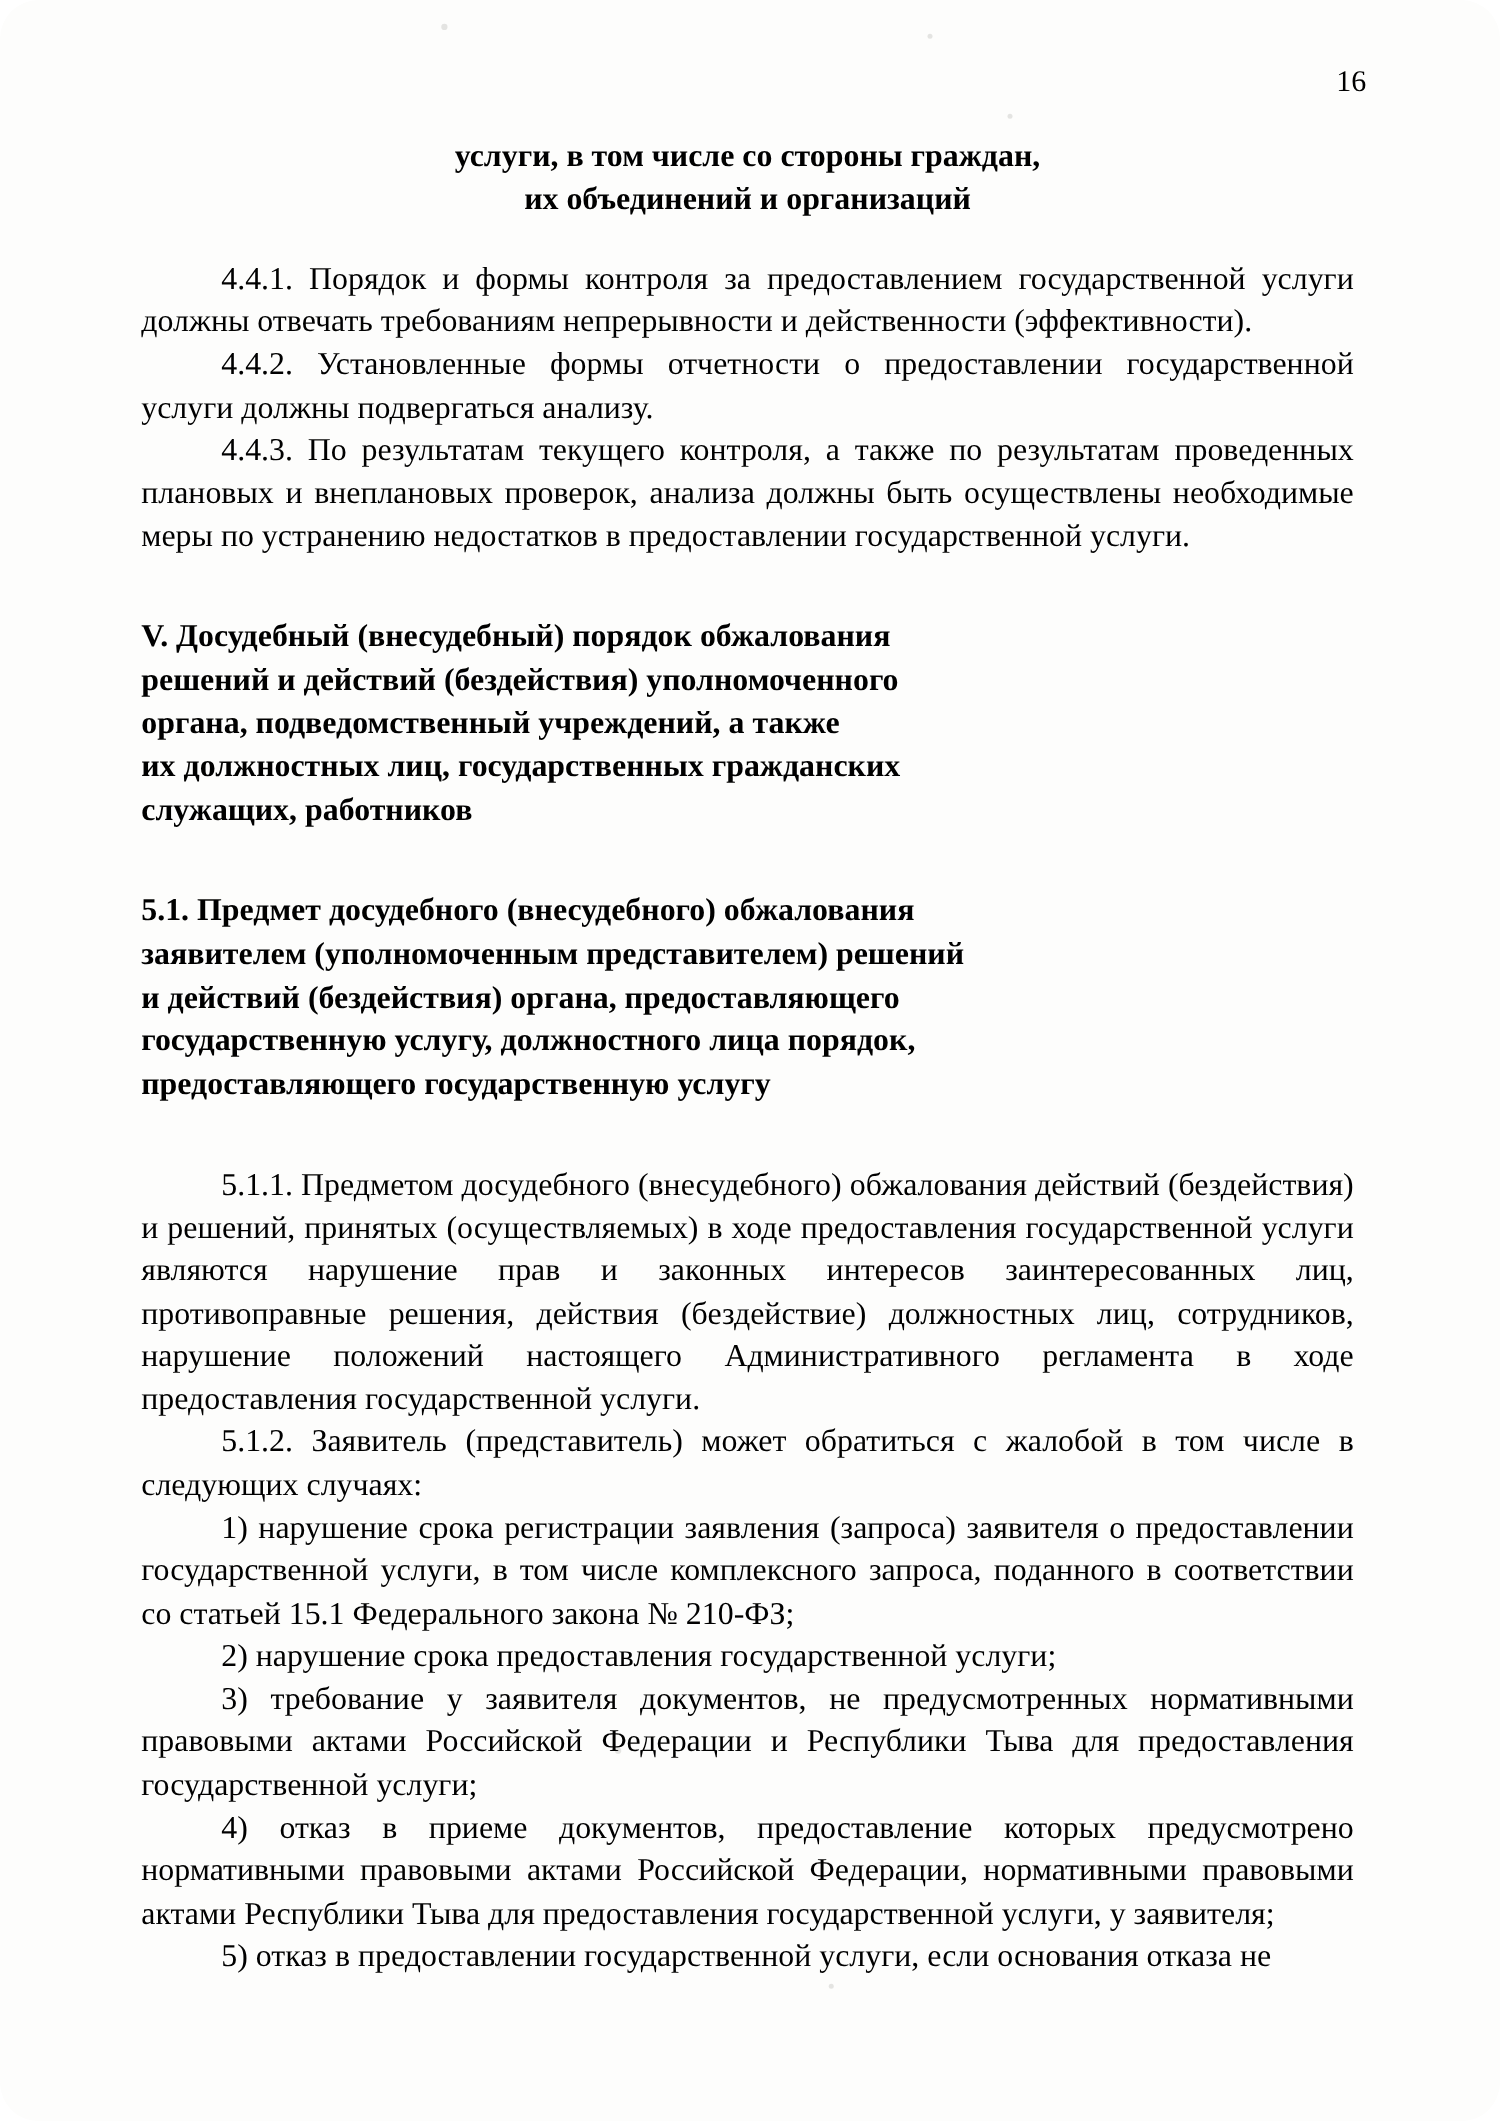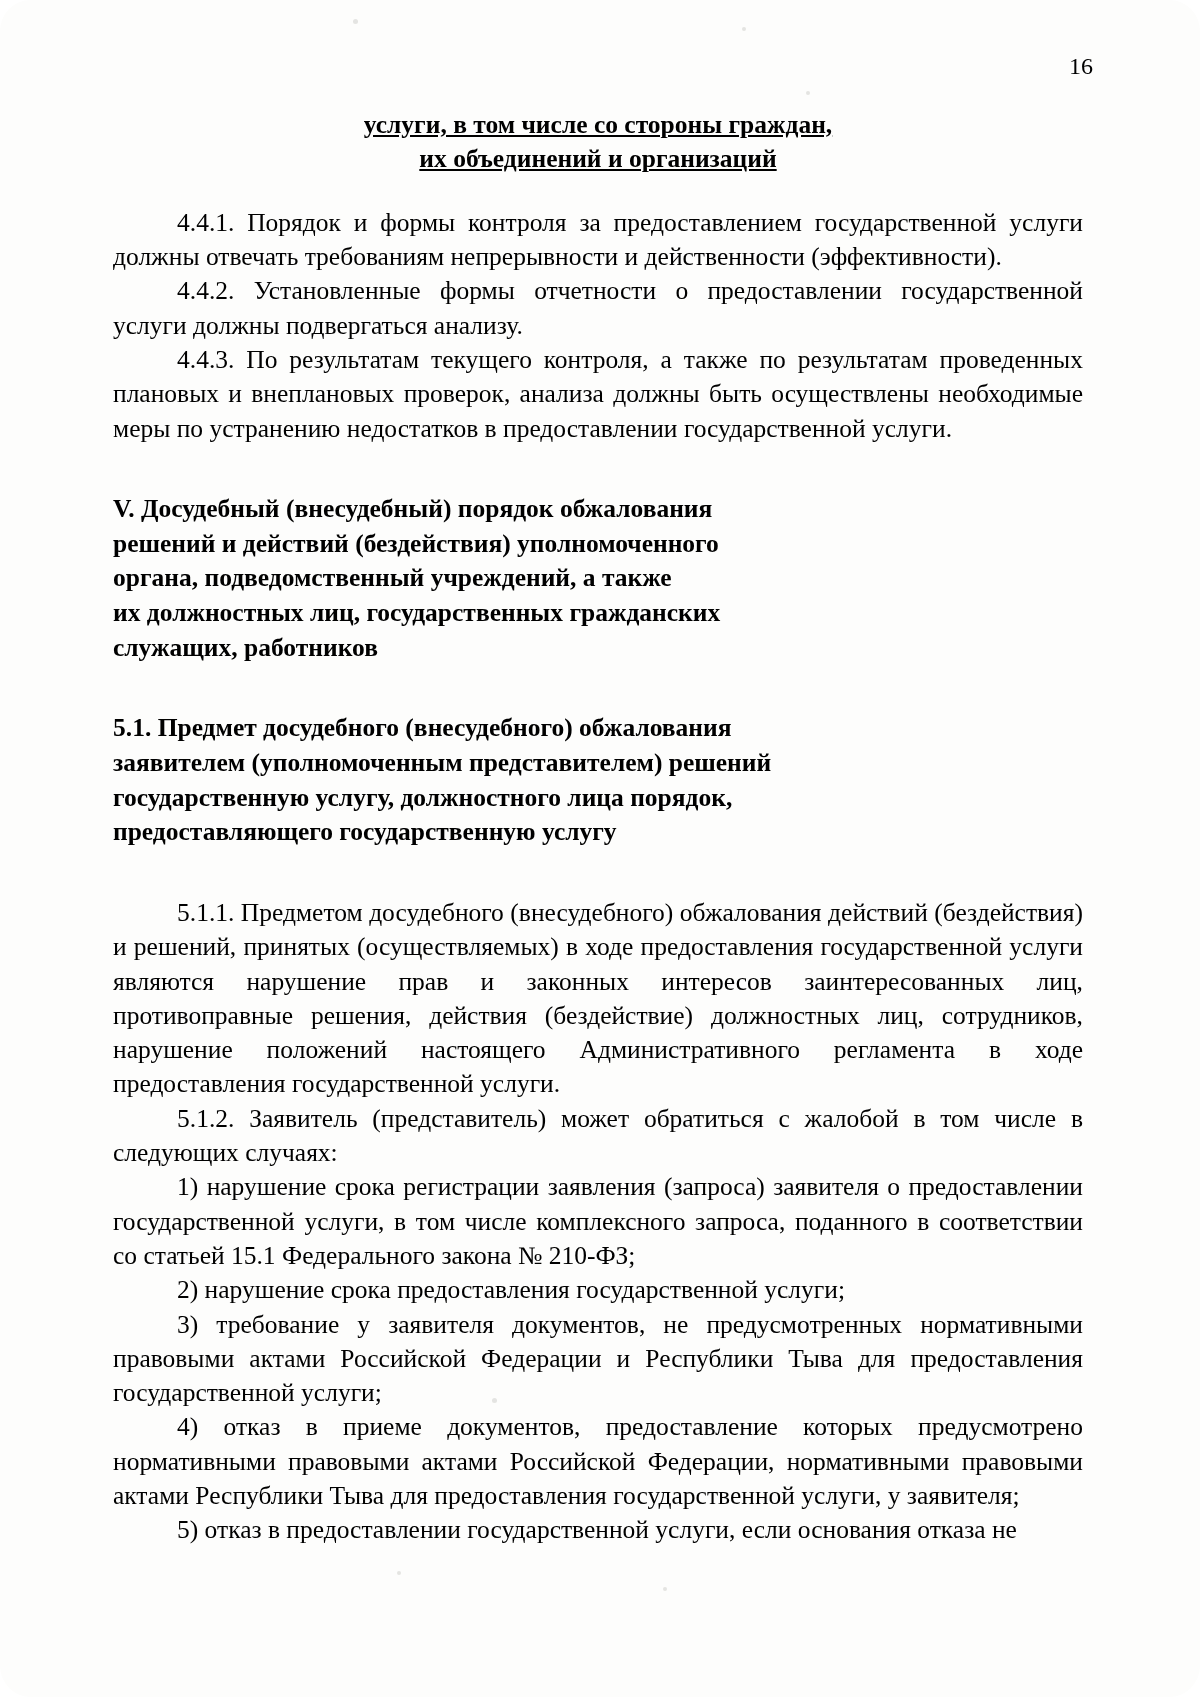--- a/index.html
+++ b/index.html
@@ -39,21 +39,20 @@
   }
   .heading {
     text-align: center;
     font-weight: bold;
     font-size: 25.5px;
     line-height: 1.33;
     margin: 0;
   }
   .heading-block {
     margin-bottom: 0;
-    text-decoration: underline;
   }
   .para {
     font-size: 25.5px;
     line-height: 1.345;
     text-align: justify;
     text-indent: 64px;
     margin: 0;
     hyphens: none;
   }
   .para.justify-full {
@@ -112,20 +111,21 @@
       <div>органа, подведомственный учреждений, а также</div>
       <div>их должностных лиц, государственных гражданских</div>
       <div>служащих, работников</div>
     </div>
 
     <div class="spacer-md"></div>
 
     <div class="center-block">
       <div>5.1. Предмет досудебного (внесудебного) обжалования</div>
       <div>заявителем (уполномоченным представителем) решений</div>
+      <div>и действий (бездействия) органа, предоставляющего</div>
       <div>государственную услугу, должностного лица порядок,</div>
       <div>предоставляющего государственную услугу</div>
     </div>
 
     <div class="spacer-md"></div>
 
     <p class="para justify-full">5.1.1. Предметом досудебного (внесудебного) обжалования действий (бездействия) и решений, принятых (осуществляемых) в ходе предоставления государственной услуги являются нарушение прав и законных интересов заинтересованных лиц, противоправные решения, действия (бездействие) должностных лиц, сотрудников, нарушение положений настоящего Административного регламента в ходе предоставления государственной услуги.</p>
     <p class="para">5.1.2. Заявитель (представитель) может обратиться с жалобой в том числе в следующих случаях:</p>
     <p class="para justify-full">1) нарушение срока регистрации заявления (запроса) заявителя о предоставлении государственной услуги, в том числе комплексного запроса, поданного в соответствии со статьей 15.1 Федерального закона № 210-ФЗ;</p>
     <p class="para">2) нарушение срока предоставления государственной услуги;</p>

